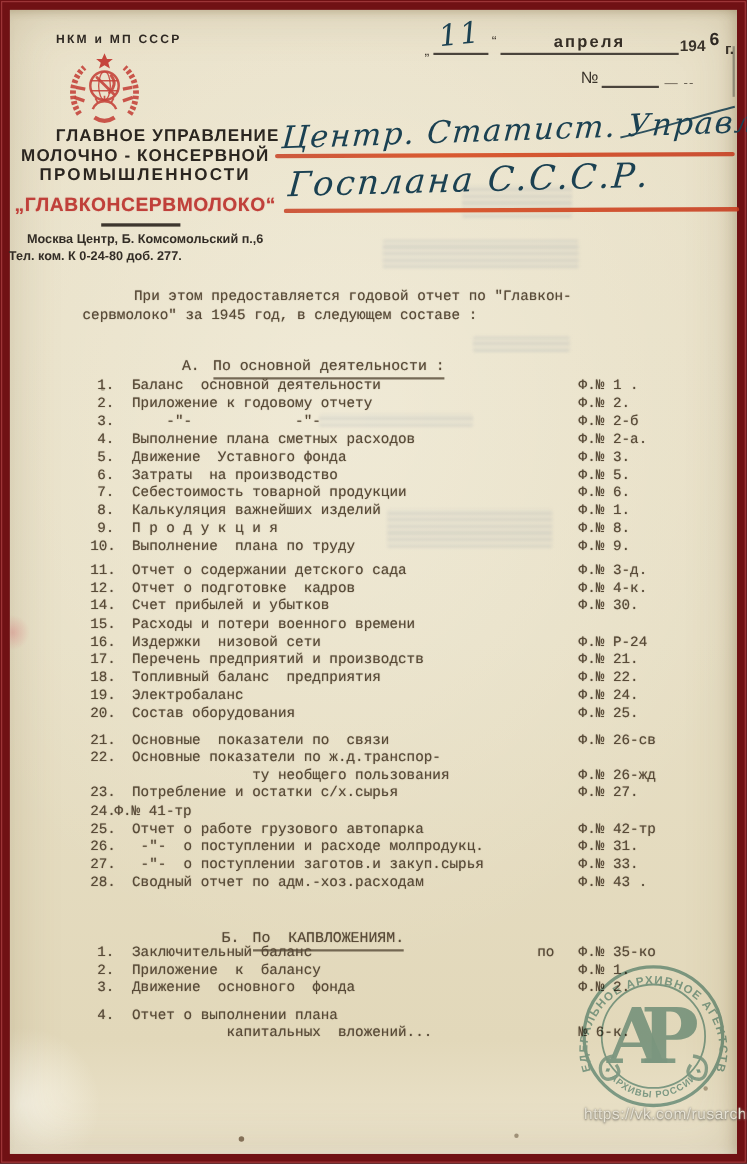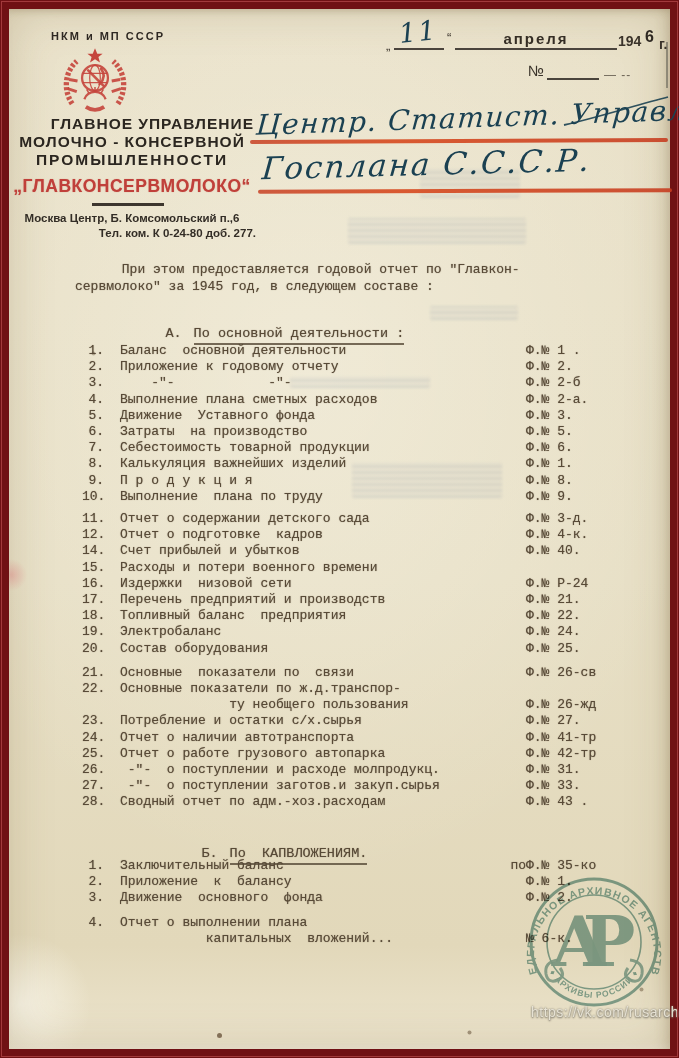--- a/index.html
+++ b/index.html
@@ -18,21 +18,21 @@
   
   .lh-top{left:45px;top:30px;width:120px;text-align:right;font-size:11px;font-weight:bold;
           letter-spacing:2px;color:#2e2822;}
   .emblem{left:57px;top:46px;}
   .lh-l{width:244px;left:10px;text-align:center;font-weight:bold;color:#2b2620;
         font-size:15.5px;letter-spacing:1px;}
   .orgname{left:0px;top:176px;width:264px;text-align:center;font-weight:bold;font-size:17.5px;
            letter-spacing:.5px;color:#c0403a;text-shadow:0 0 1px rgba(192,64,58,.5);}
   .lh-div{left:92px;top:203px;width:72px;height:3px;background:#3d362e;}
   .lh-addr{left:4px;top:212px;width:256px;text-align:center;font-weight:bold;font-size:11.5px;color:#332d26;}
-  .lh-tel{left:8px;top:227px;width:248px;text-align:right;font-weight:bold;font-size:11.5px;color:#332d26;}
+  .lh-tel{left:8px;top:227px;width:248px;text-align:left;font-weight:bold;font-size:11.5px;color:#332d26;}
   
   .typed{font-family:"Liberation Mono","DejaVu Sans Mono",monospace;color:#584a37;
          text-shadow:0 0 1px rgba(88,74,55,.65);}
   
   .q{font-size:13px;color:#3a332a;}
   .day{left:399px;top:16px;font-family:"DejaVu Serif",serif;font-style:italic;font-size:27px;
        color:#1b4152;transform:rotate(-6deg);letter-spacing:2px;}
   .dayline{left:394px;top:48px;width:50px;height:2px;background:#4a443c;}
   .monthline{left:455px;top:48px;width:162px;height:2px;background:#4a443c;}
   .month{left:458px;top:30px;width:156px;text-align:center;font-size:15px;font-weight:bold;
@@ -55,21 +55,21 @@
   .h-a{left:133px;top:311px;}
   .h-b{left:169px;top:831px;}
   .h-title{border-bottom:2px solid rgba(95,82,64,.85);padding-bottom:2px;margin-left:12px;}
   
   .list{font-size:13px;line-height:16.2px;}
   .list-a{left:82px;top:343px;width:556px;}
   .list-b{left:82px;top:858px;width:556px;}
   .row{display:flex;align-items:flex-end;}
   .row .num{flex:none;width:22px;text-align:right;align-self:flex-start;}
   .row .txt{flex:1;margin-left:16px;white-space:pre;}
-  .row .preform{flex:none;}
+  .row .preform{flex:none;margin-right:22px;}
   .row .form{flex:none;width:112px;text-align:left;white-space:pre;}
   
   .stamp{left:512px;top:860px;mix-blend-mode:multiply;opacity:.88;}
   .url{left:531px;top:1004px;font-size:14px;letter-spacing:.5px;color:#e6e2d4;
        text-shadow:0 0 2px #8a8578,0 1px 2px #6f6a5f;}
   
   .smudge{position:absolute;border-radius:2px;filter:blur(1.5px);
      background:repeating-linear-gradient(0deg,rgba(100,118,148,.14) 0 3px,rgba(100,118,148,.03) 3px 6px);}
   .pencil{left:666px;top:42px;width:1.5px;height:46px;background:rgba(80,80,70,.5);}
   .speck{left:0;top:0;width:3px;height:3px;border-radius:50%;background:transparent;
@@ -199,21 +199,21 @@
         <span class="form">Ф.№ 3-д.</span>
       </div>
       <div class="row">
         <span class="num">12.</span>
         <span class="txt">Отчет о подготовке  кадров</span>
         <span class="form">Ф.№ 4-к.</span>
       </div>
       <div class="row">
         <span class="num">14.</span>
         <span class="txt">Счет прибылей и убытков</span>
-        <span class="form">Ф.№ 40.</span>
+        <span class="form">Ф.№ 30.</span>
       </div>
       <div class="row">
         <span class="num">15.</span>
         <span class="txt">Расходы и потери военного времени</span>
         <span class="form"></span>
       </div>
       <div class="row">
         <span class="num">16.</span>
         <span class="txt">Издержки  низовой сети</span>
         <span class="form">Ф.№ Р-24</span>
@@ -249,21 +249,20 @@
               ту необщего пользования</span>
         <span class="form">Ф.№ 26-жд</span>
       </div>
       <div class="row">
         <span class="num">23.</span>
         <span class="txt">Потребление и остатки с/х.сырья</span>
         <span class="form">Ф.№ 27.</span>
       </div>
       <div class="row">
         <span class="num">24.</span>
-        <span class="txt">Отчет о наличии автотранспорта</span>
         <span class="form">Ф.№ 41-тр</span>
       </div>
       <div class="row">
         <span class="num">25.</span>
         <span class="txt">Отчет о работе грузового автопарка</span>
         <span class="form">Ф.№ 42-тр</span>
       </div>
       <div class="row">
         <span class="num">26.</span>
         <span class="txt"> -"-  о поступлении и расходе молпродукц.</span>

